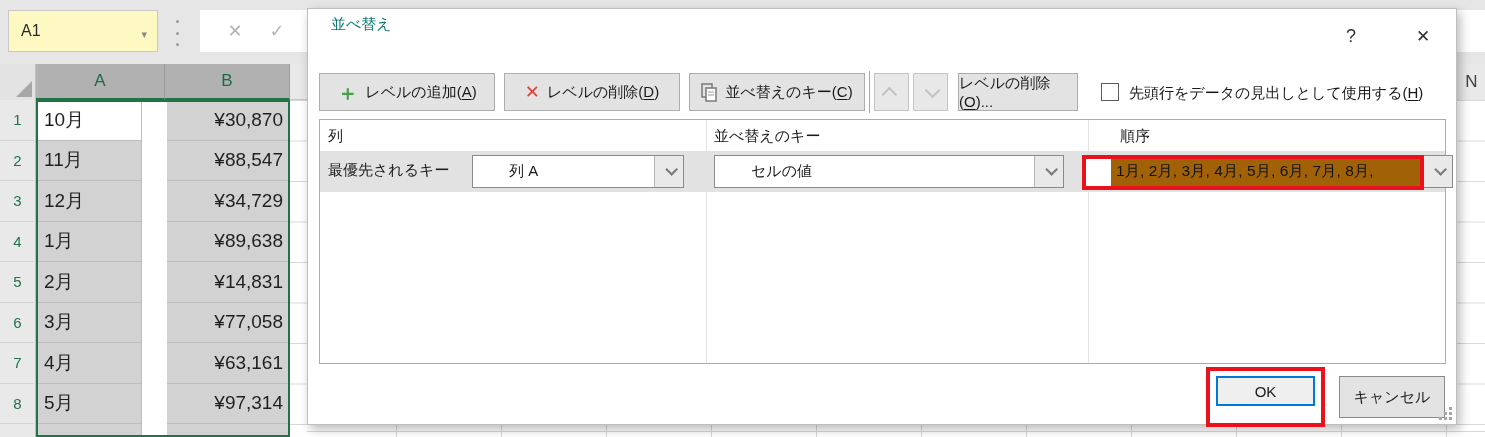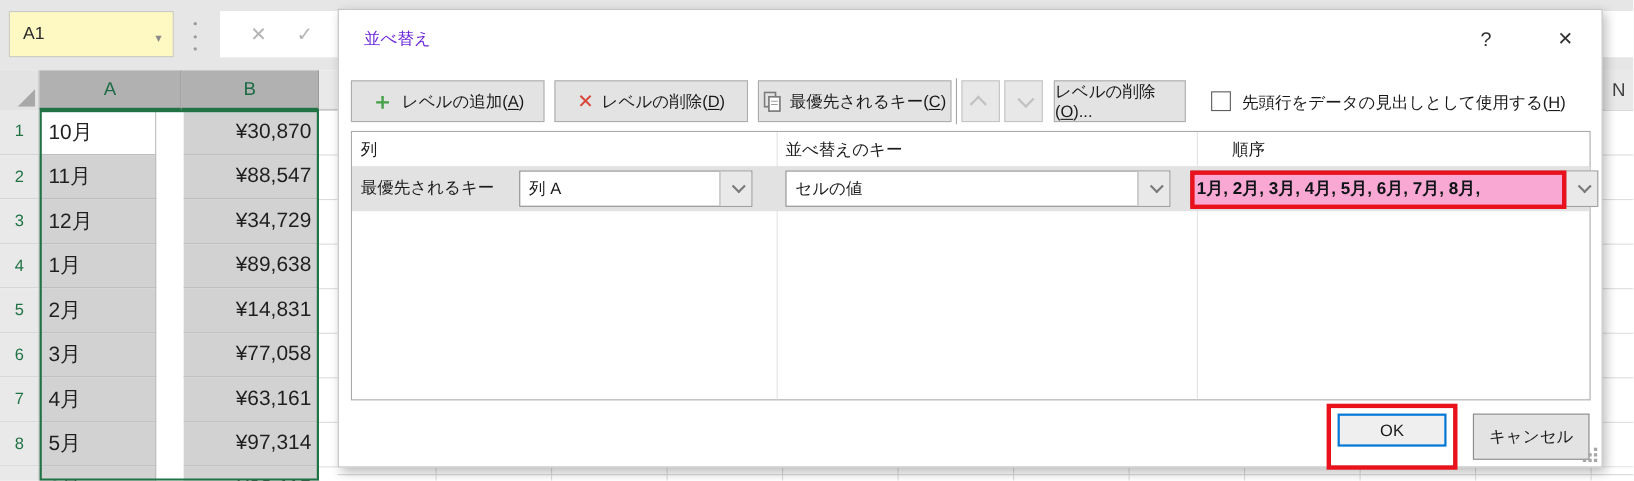--- a/index.html
+++ b/index.html
@@ -55,21 +55,21 @@
     background-image:linear-gradient(to bottom,#dadada 1px,transparent 1px); background-size:100% 40.5px; background-color:#ffffff; }
   .bottom-strip { position:absolute; left:307px; top:425px; width:1178px; height:12px; background-color:#ffffff;
     background-image:linear-gradient(to right,#d8d8d8 1px,transparent 1px),linear-gradient(#d8d8d8,#d8d8d8);
     background-size:105px 100%,100% 1px; background-position:89px 0,0 6px; background-repeat:repeat,no-repeat; }
 
   
   .dialog {
     position:absolute; left:307px; top:8px; width:1150px; height:417px; background:#ffffff;
     border:1px solid #bfbfbf; box-shadow:3px 4px 10px rgba(0,0,0,0.28); z-index:10;
   }
-  .dlg-title { position:absolute; left:23px; top:17px; font-size:15px; color:#6d28d9; }
+  .dlg-title { position:absolute; left:23px; top:6px; font-size:15px; color:#0f766e; }
   .dlg-help { position:absolute; left:1028px; top:12px; width:30px; height:30px; display:flex; align-items:center; justify-content:center; font-size:18px; color:#333; }
   .dlg-close { position:absolute; left:1098px; top:12px; width:34px; height:30px; display:flex; align-items:center; justify-content:center; font-size:17px; color:#333; }
 
   .tbtn {
     position:absolute; top:64px; height:38px; background:#e3e3e3; border:1px solid #adadad;
     display:flex; align-items:center; justify-content:center; gap:7px; font-size:15px; color:#1a1a1a;
   }
   .tbtn u, .chk-label u, .tsmall u { text-underline-offset:2px; }
   .icon-plus { color:#45a047; font-size:21px; font-weight:bold; line-height:1; }
   .icon-xdel { color:#d9453a; font-size:18px; font-weight:bold; line-height:1; }
@@ -80,24 +80,24 @@
   .chev-dn { transform:rotate(-135deg) translateY(3px); }
   .chk-box { position:absolute; left:793px; top:74px; width:18px; height:18px; background:#ffffff; border:1px solid #5c5c5c; }
   .chk-label { position:absolute; left:821px; top:75px; font-size:15px; color:#1a1a1a; white-space:nowrap; }
 
   .list-area { position:absolute; left:11px; top:110px; width:1127px; height:245px; background:#ffffff; border:1px solid #ababab; }
   .list-sep { position:absolute; top:0; width:1px; height:100%; background:#e3e3e3; }
   .col-label { position:absolute; top:7px; font-size:15px; color:#1a1a1a; }
   .crit-row { position:absolute; left:0; top:31px; width:100%; height:41px; background:#e2e2e3; }
   .crit-label { position:absolute; left:8px; top:10px; font-size:15px; color:#1a1a1a; }
   .combo { position:absolute; top:4px; height:33px; background:#ffffff; border:1px solid #8a8a8a; display:flex; }
-  .combo-val { flex:1; display:flex; align-items:center; padding-left:8px; font-size:15px; color:#1a1a1a; overflow:hidden; white-space:nowrap; }
+  .combo-val { flex:1; display:flex; align-items:center; padding-left:8px; font-size:15px; color:#1a1a1a; overflow:hidden; white-space:nowrap;margin-left:28px; }
   .combo-chev { width:29px; background:#e9e9e9; border-left:1px solid #b5b5b5; display:flex; align-items:center; justify-content:center; }
   .combo-chev .chev { width:9px; height:9px; border-color:#7a7a7a; }
-  .combo-order .combo-val { background:#f9a8d4; color:#101418; padding-left:5px; font-size:15.5px;font-weight:bold; }
+  .combo-order .combo-val { background:#a16207; color:#101418; padding-left:5px; font-size:15.5px; }
   .ann-red { position:absolute; border:4px solid #e8111c; pointer-events:none; z-index:20; }
   .ann-order { left:-1px; top:-1px; width:342px; height:35px; }
 
   .btn-ok {
     position:absolute; left:908px; top:367px; width:99px; height:30px; background:#efefef;
     border:2px solid #0078d7; display:flex; align-items:center; justify-content:center; font-size:15px; color:#1a1a1a;
   }
   .ann-ok { left:898px; top:358px; width:119px; height:60px; }
   .btn-cancel {
     position:absolute; left:1031px; top:367px; width:106px; height:42px; background:#e3e3e3;
@@ -204,21 +204,21 @@
       <span class="icon-xdel">✕</span>
       <span><span>レベルの削除(</span><u>D</u><span>)</span></span>
     </div>
     <div class="tbtn" style="left:381px; width:176px;">
       <svg width="17" height="19">
         <rect x="1" y="1" width="10" height="13" fill="none" stroke="#7a7a7a" stroke-width="1.5"></rect>
         <rect x="5" y="5" width="10" height="13" fill="#ffffff" stroke="#7a7a7a" stroke-width="1.5"></rect>
         <line x1="7" y1="9" x2="13" y2="9" stroke="#9a9a9a" stroke-width="1"></line>
         <line x1="7" y1="12" x2="13" y2="12" stroke="#9a9a9a" stroke-width="1"></line>
       </svg>
-      <span><span>最優先されるキー(</span><u>C</u><span>)</span></span>
+      <span><span>並べ替えのキー(</span><u>C</u><span>)</span></span>
     </div>
     <div class="toolbar-sep"></div>
     <div class="arrow-btn" style="left:566px;">
         <span class="chev chev-up"></span>
       </div>
     <div class="arrow-btn" style="left:605px;">
         <span class="chev chev-dn"></span>
       </div>
     <div class="tbtn" style="left:650px; width:120px;">
       <span><span>レベルの削除(</span><u>O</u><span>)...</span></span>

